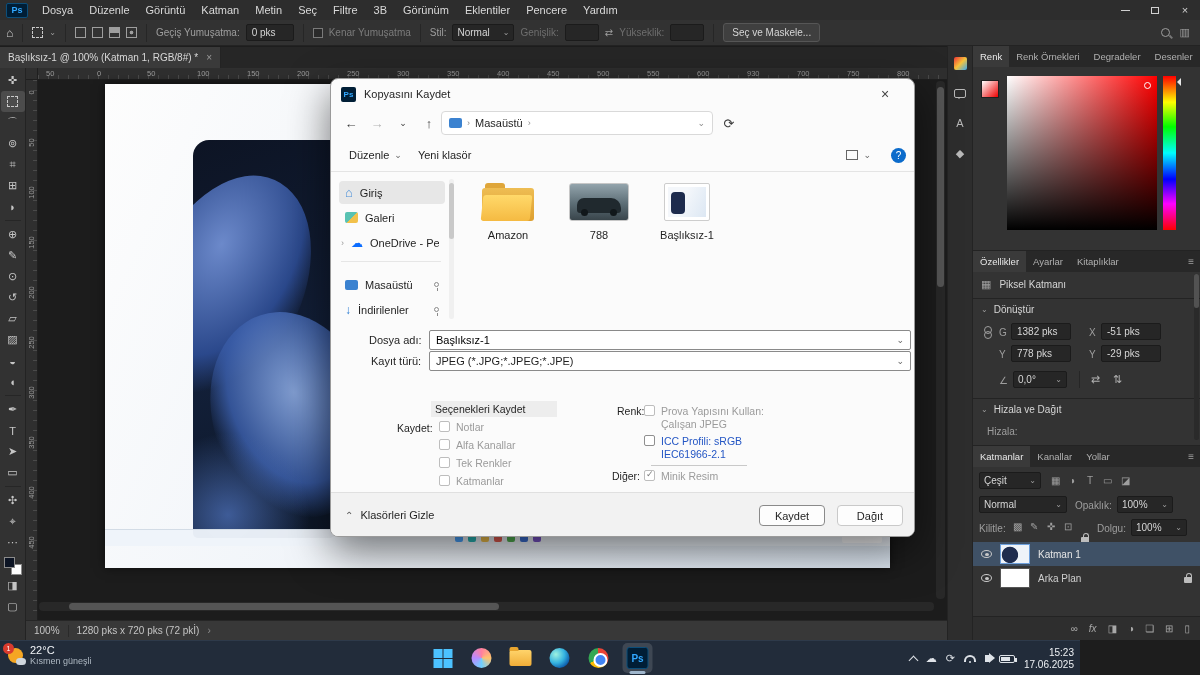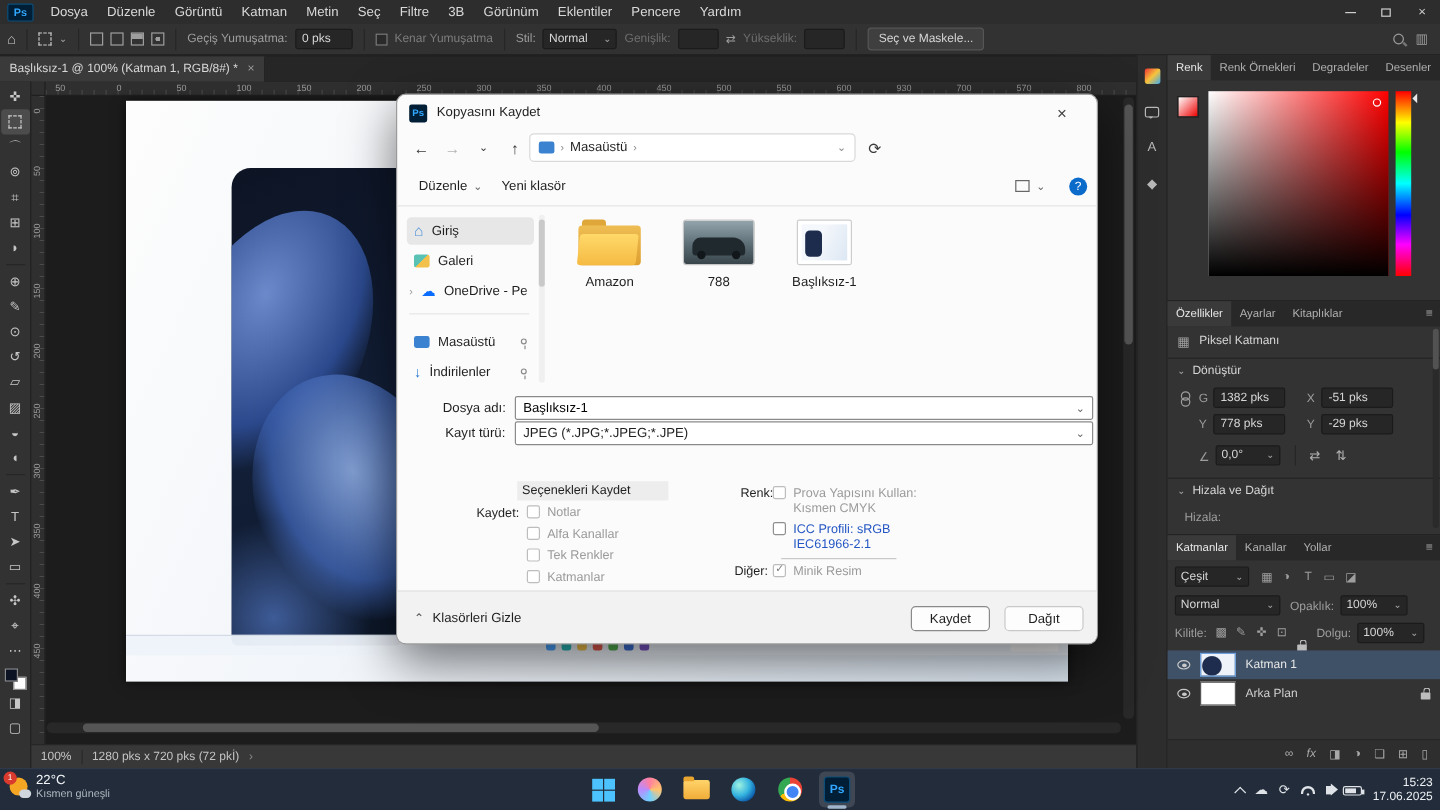--- a/index.html
+++ b/index.html
@@ -119,21 +119,21 @@
   .wcombo{height:20px;background:#fff;border:1px solid #8a8a8a;border-radius:2px;display:flex;align-items:center;justify-content:space-between;padding:0 6px;font-size:11px}
   .wcb{width:11px;height:11px;border:1px solid #8f8f8f;background:#fff;border-radius:2px;flex:none;position:relative}
   .wcb.dis{border-color:#bdbdbd}
   .wcb.checked::after{content:"✓";position:absolute;left:1px;top:-2px;font-size:9px;color:#7a7a7a}
   .optrow{display:flex;align-items:flex-start;gap:6px;font-size:10.5px}
   .gray{color:#9b9b9b}
   .blue{color:#2456c4}
   .win-btn{position:absolute;height:21px;background:#fdfdfd;border:1px solid #c9c9c9;border-radius:4px;font-size:11px;color:#1f1f1f;display:flex;align-items:center;justify-content:center}
   .dlg-foot{position:absolute;left:0;right:0;bottom:0;height:44px;background:#f2f2f2;border-top:1px solid #e0e0e0}
   
-  #taskbar{position:absolute;left:0;top:640px;width:1200px;height:35px;background:#222c3a;border-top:1px solid #2e3a4a;z-index:10}
+  #taskbar{position:absolute;left:0;top:640px;width:1080px;height:35px;background:#222c3a;border-top:1px solid #2e3a4a;z-index:10}
   .weather{position:absolute;left:8px;top:3px;display:flex;align-items:center;gap:7px}
   .sun{width:15px;height:15px;border-radius:50%;background:#f5a623;position:relative}
   .sun::after{content:"";position:absolute;right:-3px;bottom:-2px;width:10px;height:7px;background:#cfd6dd;border-radius:6px}
   .badge{position:absolute;left:-5px;top:-5px;width:11px;height:11px;border-radius:50%;background:#d83b2e;color:#fff;font-size:7px;display:flex;align-items:center;justify-content:center}
   .wtemp{font-size:11px;color:#f2f5f8}
   .wdesc{font-size:9px;color:#aeb8c2}
   .tbicons{position:absolute;left:50%;top:2px;transform:translateX(-50%);display:flex;align-items:center;gap:9px}
   .tbi{width:30px;height:30px;border-radius:5px;display:flex;align-items:center;justify-content:center;position:relative}
   .tbi.active{background:rgba(255,255,255,.13)}
   .tbi.active::after{content:"";position:absolute;bottom:-1px;left:7px;width:16px;height:3px;border-radius:2px;background:#9fb6cc}
@@ -328,21 +328,21 @@
     <span class="rh" style="left:309px">250</span>
     <span class="rh" style="left:359px">300</span>
     <span class="rh" style="left:409px">350</span>
     <span class="rh" style="left:459px">400</span>
     <span class="rh" style="left:509px">450</span>
     <span class="rh" style="left:559px">500</span>
     <span class="rh" style="left:609px">550</span>
     <span class="rh" style="left:659px">600</span>
     <span class="rh" style="left:709px">930</span>
     <span class="rh" style="left:759px">700</span>
-    <span class="rh" style="left:809px">570</span>
+    <span class="rh" style="left:809px">750</span>
     <span class="rh" style="left:859px">800</span>
   </div>
   <div class="ruler-v">
     <span class="rv" style="top:8px">0</span>
     <span class="rv" style="top:58px">50</span>
     <span class="rv" style="top:108px">100</span>
     <span class="rv" style="top:158px">150</span>
     <span class="rv" style="top:208px">200</span>
     <span class="rv" style="top:258px">250</span>
     <span class="rv" style="top:308px">300</span>
@@ -650,21 +650,21 @@
       <span class="gray">Tek Renkler</span>
     </div>
   <div class="abs optrow" style="left:108px;top:396px">
       <span class="wcb dis"></span>
       <span class="gray">Katmanlar</span>
     </div>
 
   <span class="abs dlg-label" style="left:286px;top:326px;font-size:10.5px">Renk:</span>
   <div class="abs optrow" style="left:313px;top:326px">
     <span class="wcb dis"></span>
-    <span class="gray" style="line-height:13px"><span>Prova Yapısını Kullan:</span><br><span>Kısmen CMYK</span></span>
+    <span class="gray" style="line-height:13px"><span>Prova Yapısını Kullan:</span><br><span>Çalışan JPEG</span></span>
   </div>
   <div class="abs optrow" style="left:313px;top:356px">
     <span class="wcb"></span>
     <span class="blue" style="line-height:13px"><span>ICC Profili: sRGB</span><br><span>IEC61966-2.1</span></span>
   </div>
   <div class="abs" style="left:320px;top:386px;width:96px;height:1px;background:#c9c9c9"></div>
   <span class="abs dlg-label" style="left:281px;top:391px;font-size:10.5px">Diğer:</span>
   <div class="abs optrow" style="left:313px;top:391px">
     <span class="wcb dis checked"></span>
     <span class="gray">Minik Resim</span>

